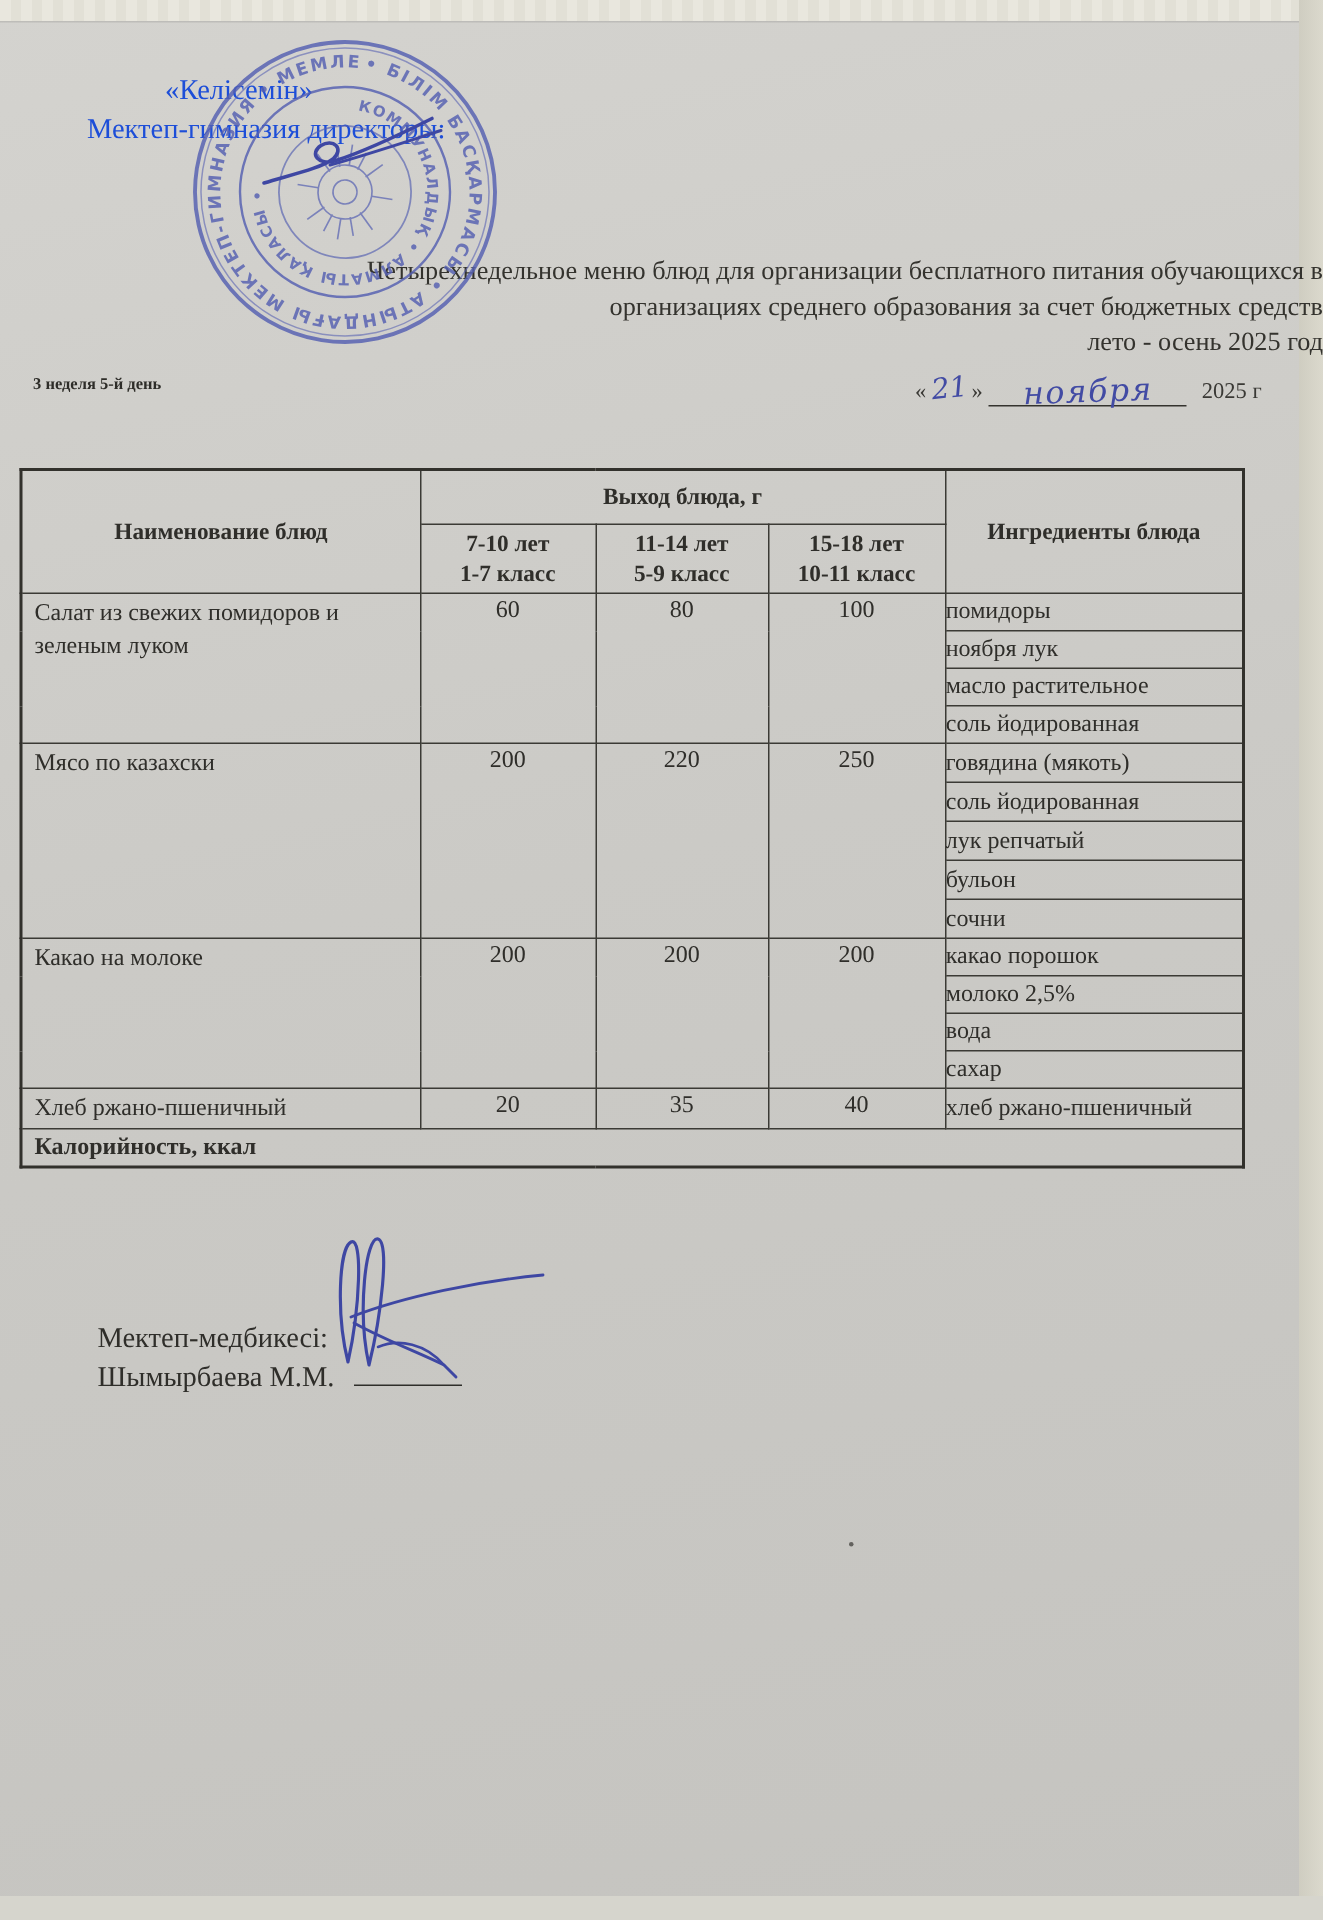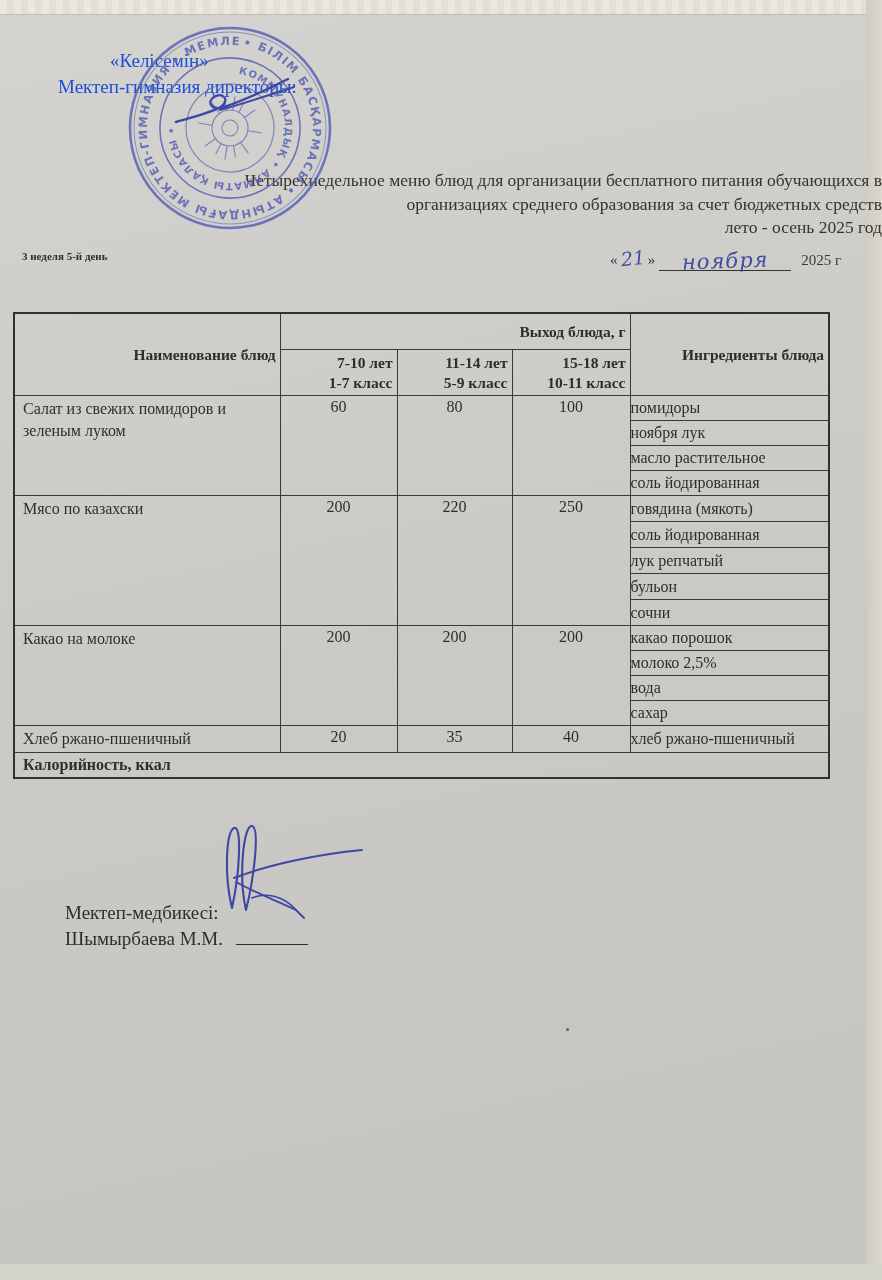--- a/index.html
+++ b/index.html
@@ -42,31 +42,31 @@
   .month-slot { display:inline-block; width:132px; border-bottom:1.5px solid #34332e; text-align:center; margin:0 4px; }
   .date-month { display:inline-block; font-size:21px; transform:rotate(-2deg); position:relative; top:3px; letter-spacing:1px; }
   .date-year  { margin-left:6px; }
 
   
   .menu-table { position:absolute; left:13px; top:312px; width:815px;
                 border-collapse:collapse; table-layout:fixed;
                 font-size:16px; color:#2f2e2a; }
   .menu-table th, .menu-table td { border:1.5px solid #3b3a35; }
   .menu-table { border:2.5px solid #32312c; }
-  .menu-table th { font-size:15.5px; font-weight:bold; text-align:right; vertical-align:middle; padding:2px 4px; }
+  .menu-table th { font-size:15.5px; font-weight:bold; text-align:center; vertical-align:middle; padding:2px 4px; }
   .row-output th { height:31px; }
   .row-ages  th  { height:41px; line-height:20px; }
   td.dish    { vertical-align:top; text-align:left; padding:2px 6px 2px 8px; line-height:22px;margin-top:41px; }
   td.portion { vertical-align:top; text-align:center; padding-top:2px; }
   td.ing     { height:24px; vertical-align:middle; text-align:left; padding:0 6px 0 0; }
   tr.sub-25 td.ing { height:25px; }
   td.cal     { font-weight:bold; text-align:left; padding:1px 8px; height:22px; font-size:16px; }
 
   
-  .nurse-block { position:absolute; left:65px; top:900px; font-size:19px; line-height:26px; color:#2f2e2a; z-index:2; }
+  .nurse-block { position:absolute; left:65px; top:880px; font-size:19px; line-height:26px; color:#2f2e2a; z-index:2; }
   .nurse-sig   { position:absolute; left:200px; top:816px; z-index:3; }
   .speck { position:absolute; left:566px; top:1028px; width:3px; height:3px; border-radius:50%; background:#63625e; }
 
   svg path { fill:none; stroke:#3e47a3; stroke-linecap:round; stroke-linejoin:round; }
 </style>
 </head>
 <body>
 
 <div class="paper"></div>
 

